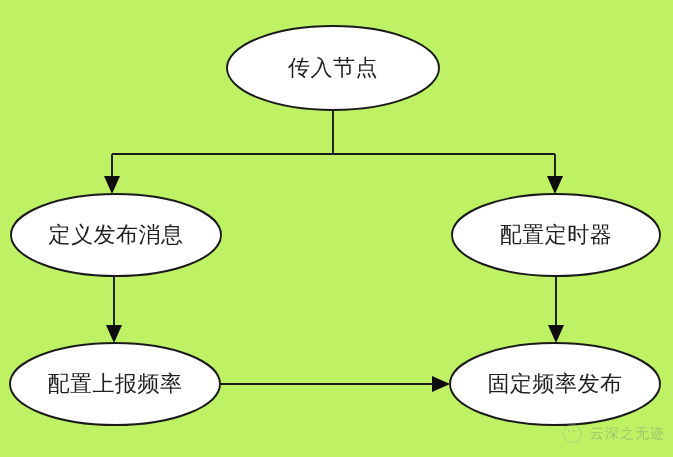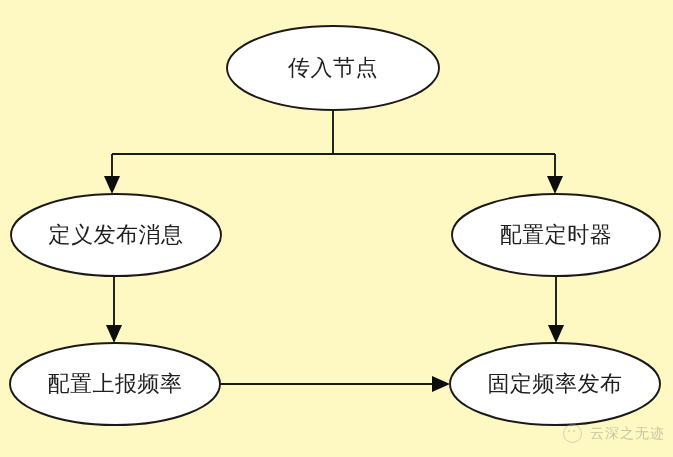--- a/index.html
+++ b/index.html
@@ -8,21 +8,21 @@
     padding: 0;
     background: #ffffff;
   }
   body {
     font-family: "DejaVu Sans", "Liberation Sans", sans-serif;
   }
   #canvas {
     position: relative;
     width: 673px;
     height: 457px;
-    background: #fef9c3;
+    background: #bef264;
     overflow: hidden;
   }
   #flow-svg {
     position: absolute;
     top: 0;
     left: 0;
     width: 673px;
     height: 457px;
   }
   .node-ellipse {

